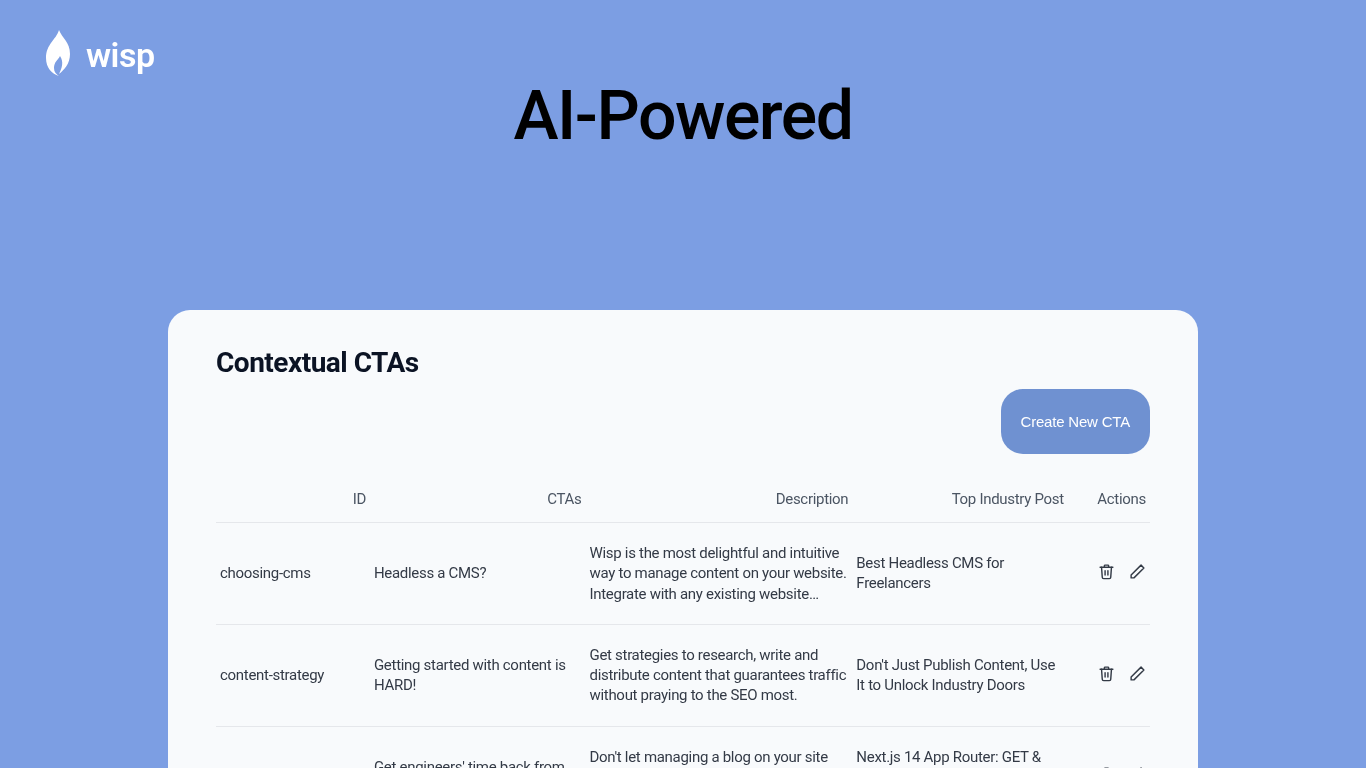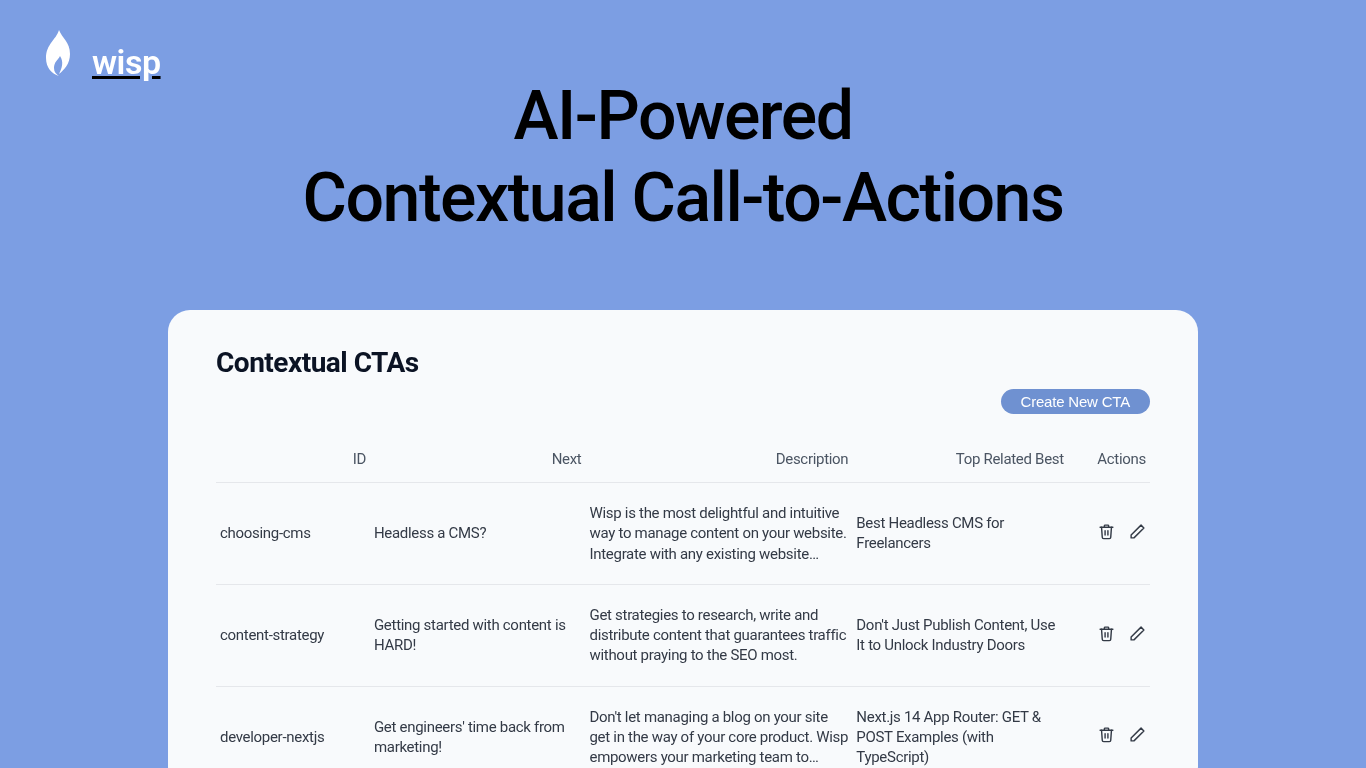--- a/index.html
+++ b/index.html
@@ -9,23 +9,22 @@
   background: #7c9ee3;
   font-family: -apple-system, BlinkMacSystemFont, "Segoe UI", Roboto, Helvetica, Arial, sans-serif;
   overflow: hidden;
   position: relative;
 }
 .logo-area {
   position: absolute;
   top: 28px;
   left: 40px;
   display: flex;
-  align-items: flex-end;
-  gap: 14px;
-  text-decoration: underline;
+  align-items: center;
+  gap: 8px;
 }
 .logo-icon svg { display: block; }
 .logo-text {
   color: #ffffff;
   font-size: 34px;
   font-weight: 600;
   letter-spacing: -0.5px;
 }
 .hero-title {
   position: absolute;
@@ -59,21 +58,21 @@
 .card-toolbar {
   display: flex;
   justify-content: flex-end;
   margin-bottom: 28px;
 }
 .create-btn {
   background: #6f91d1;
   color: #ffffff;
   border: none;
   border-radius: 22px;
-  padding: 4px 20px;
+  padding: 24px 20px;
   font-size: 15px;
   font-weight: 500;
   cursor: pointer;
   letter-spacing: -0.2px;
 }
 table {
   width: 100%;
   border-collapse: collapse;
 }
 thead th {
@@ -133,35 +132,34 @@
   <span class="logo-icon">
     <svg width="38" height="54" viewBox="0 0 38 54" fill="none">
       <path d="M19 2 C 22 10, 30 14, 30 26 C 30 36, 24 42, 19 46 C 22 40, 24 34, 20 28 C 18 32, 14 34, 14 40 C 14 44, 16 46, 19 48 C 12 46, 6 40, 6 30 C 6 16, 16 12, 19 2 Z" fill="#ffffff"></path>
     </svg>
   </span>
   <span class="logo-text">wisp</span>
 </div>
 
 <div class="hero-title">
   <span>AI-Powered</span><br>
-  <span>Contextual Call-to-Actions</span>
 </div>
 
 <div class="card">
   <h2 class="card-title">Contextual CTAs</h2>
   <div class="card-toolbar">
     <button class="create-btn">Create New CTA</button>
   </div>
   <table>
     <thead>
       <tr>
         <th class="col-id">ID</th>
-        <th class="col-title">Next</th>
+        <th class="col-title">CTAs</th>
         <th class="col-desc">Description</th>
-        <th class="col-related">Top Related Best</th>
+        <th class="col-related">Top Industry Post</th>
         <th class="col-actions">Actions</th>
       </tr>
     </thead>
     <tbody id="tbody">
   <tr>
     <td class="col-id"><span>choosing-cms</span></td>
     <td class="col-title">
             <div class="title-text">Headless a CMS?</div>
           </td>
     <td class="col-desc">

